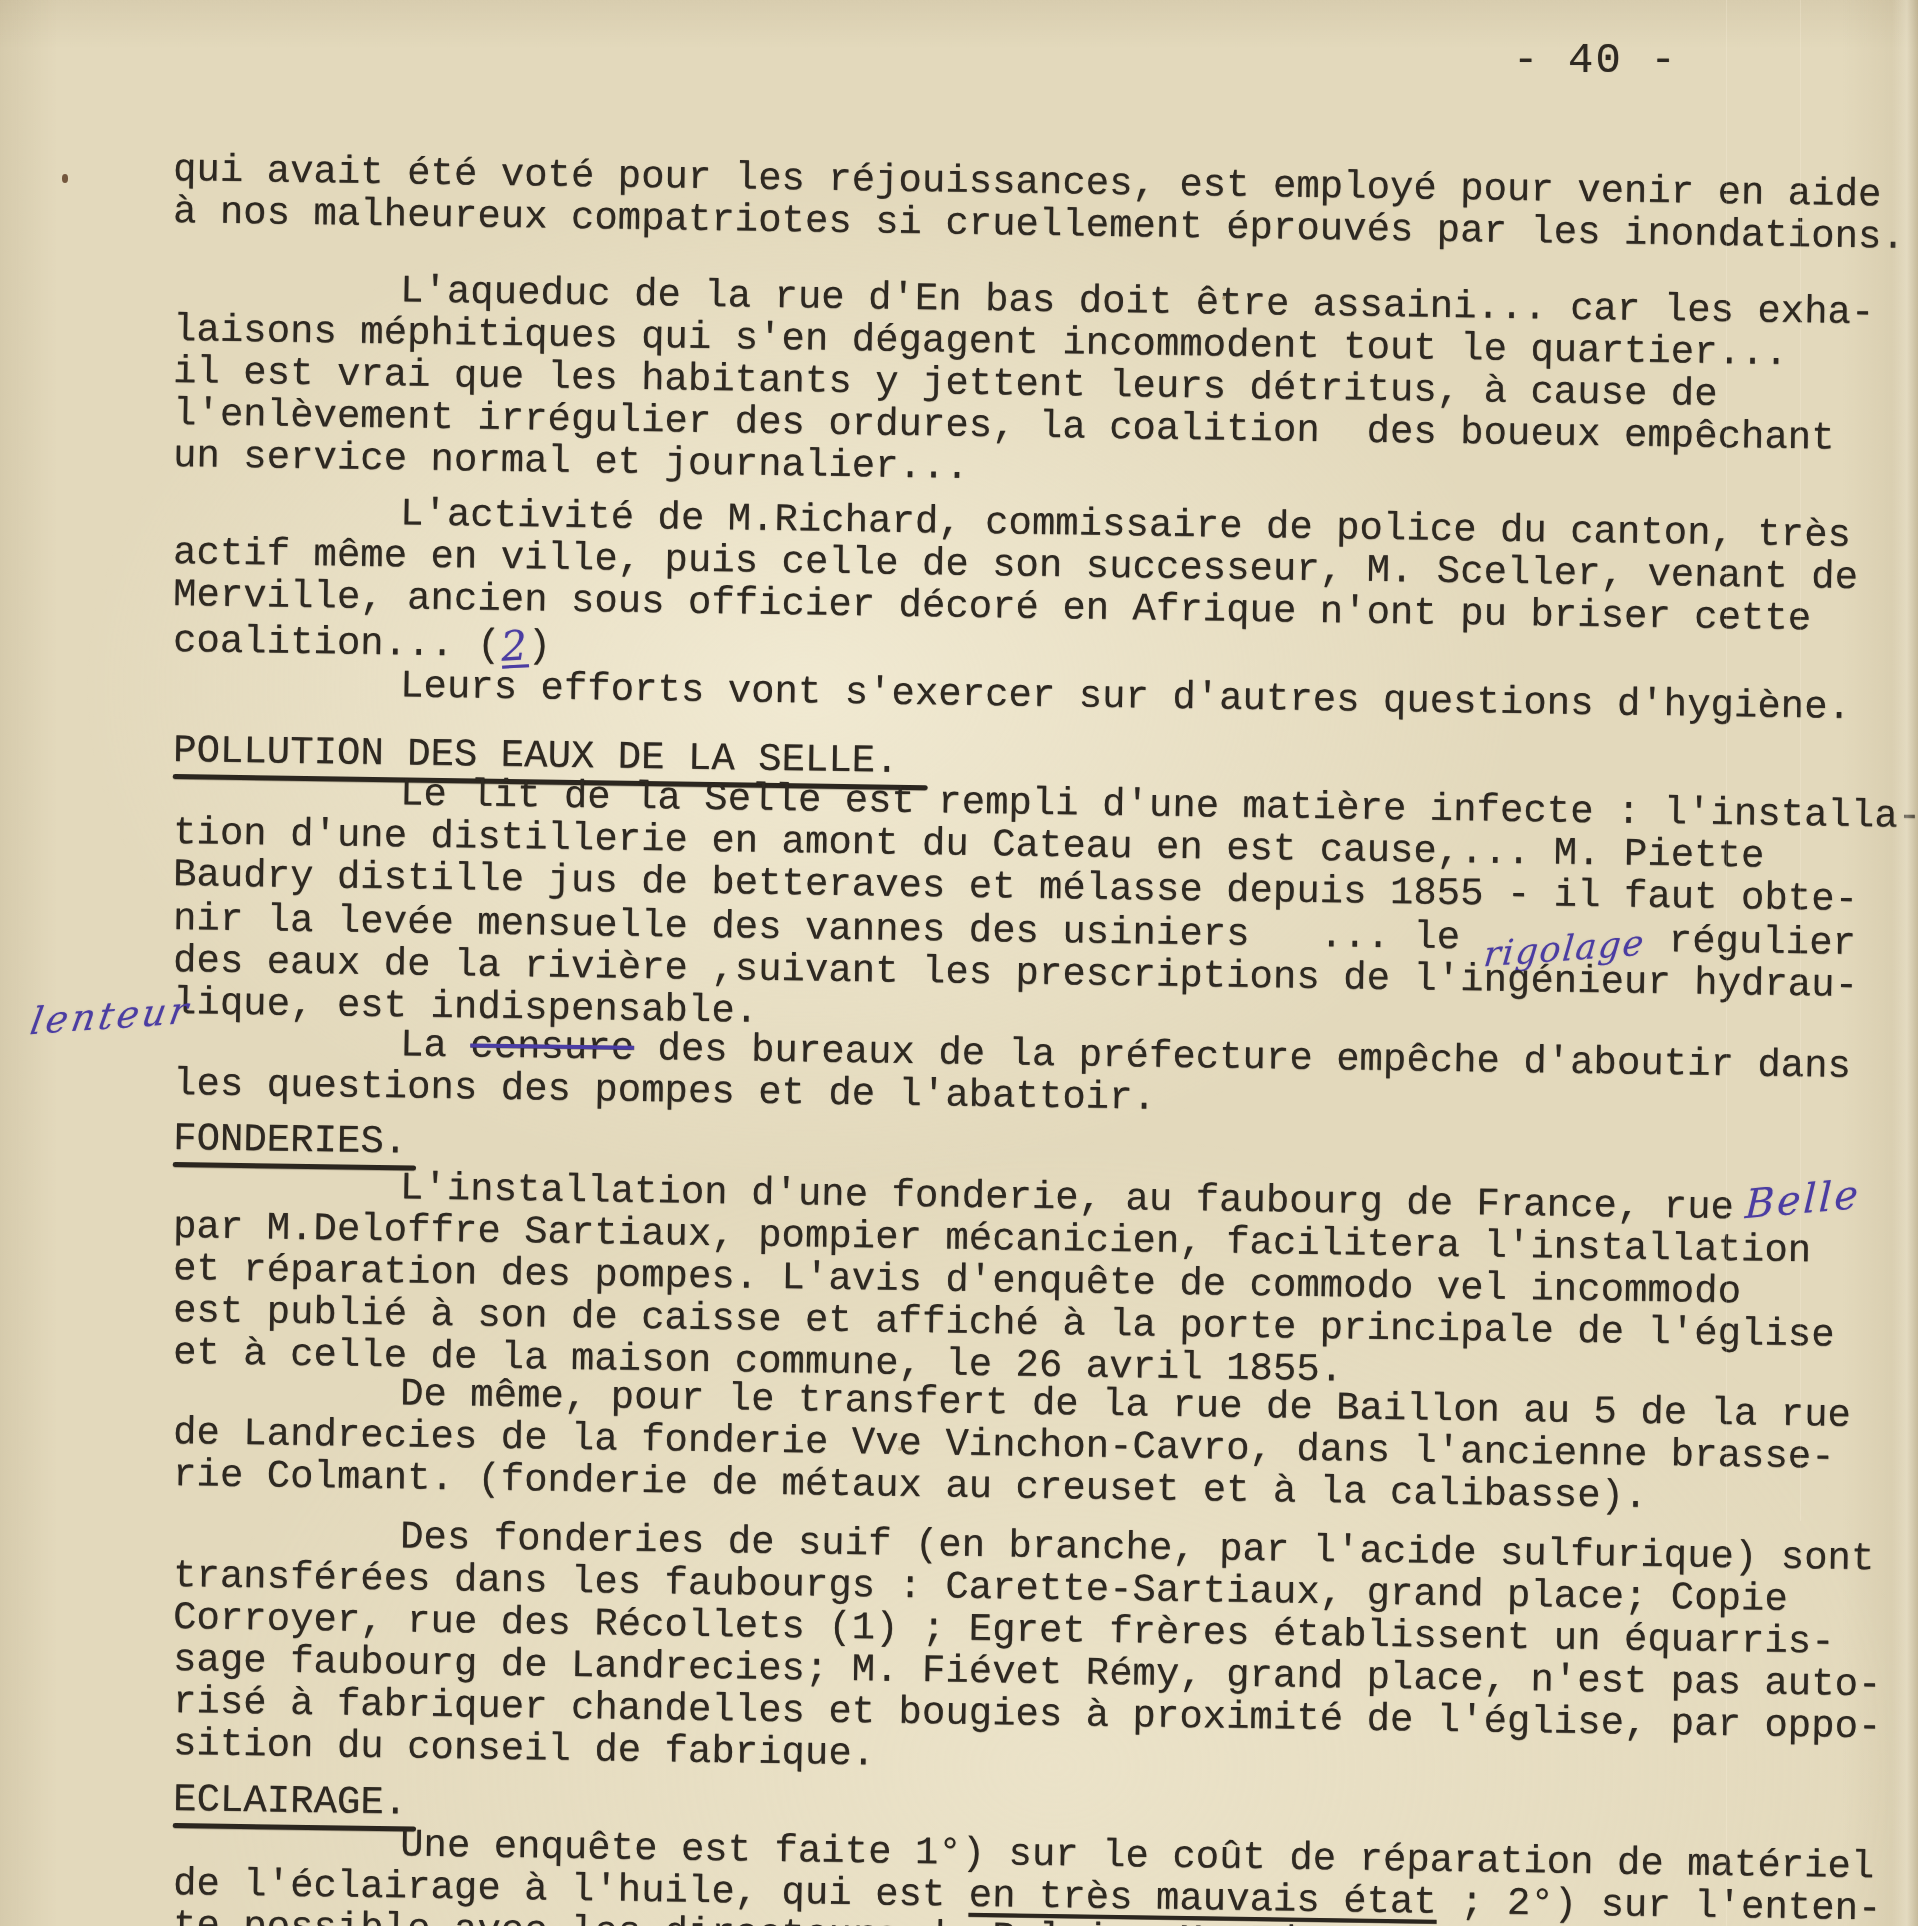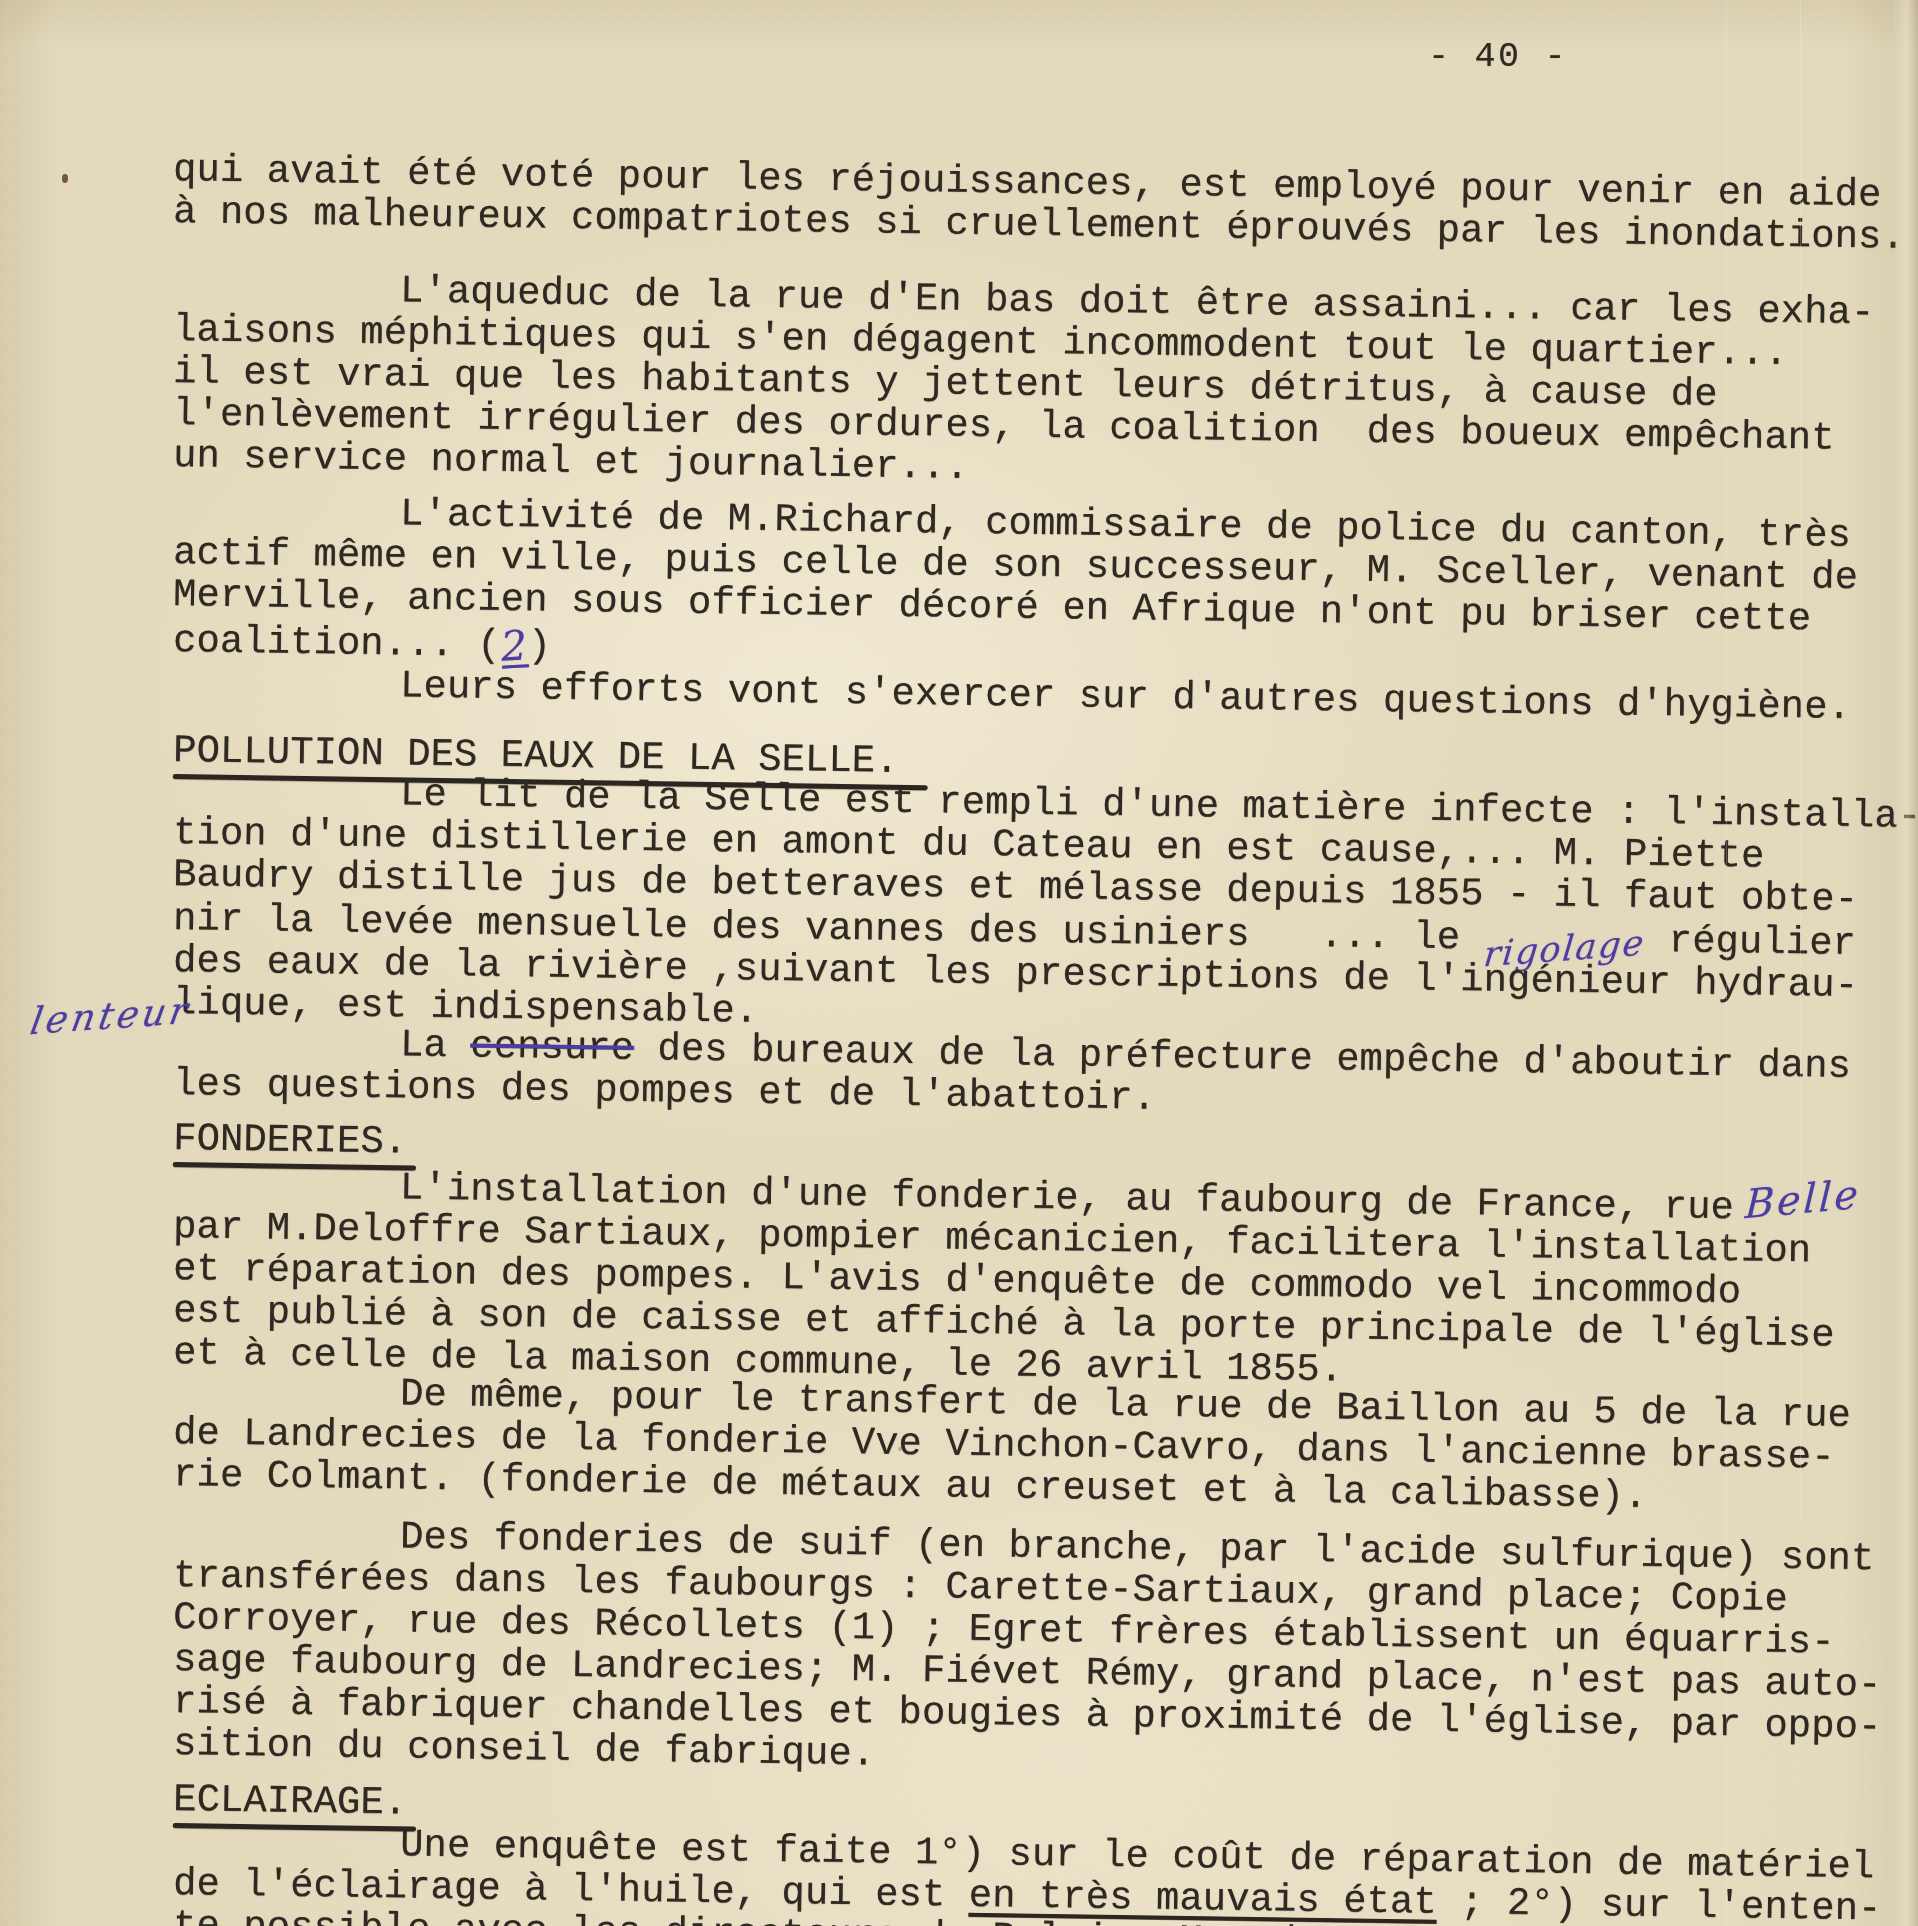--- a/index.html
+++ b/index.html
@@ -22,21 +22,21 @@
     color:#2e2922;
     text-shadow:0.2px 0.4px 0.8px rgba(38,30,18,.55);
     transform:rotate(0.85deg);transform-origin:0 60%;
   }
   .ind{padding-left:227px;}
   .head{display:inline-block;font-size:39px;line-height:42px;color:#2e2922;
         text-shadow:0.2px 0.4px 0.8px rgba(38,30,18,.55);}
   .head::after{content:"";display:block;height:5.4px;background:#2b261f;
         margin-top:1.5px;border-radius:2.7px;transform:scaleX(1.04);transform-origin:0 0;
         box-shadow:0 0.8px 0.8px rgba(40,32,20,.35);}
-  .pgnum{position:absolute;left:1428px;top:37px;font-size:35px;color:#2e2922;
+  .pgnum{position:absolute;left:1513px;top:37px;font-size:42px;color:#2e2922;
         letter-spacing:2.3px;text-shadow:0.2px 0.4px 0.8px rgba(38,30,18,.5);}
   
   .u-typed{text-decoration:underline;text-decoration-thickness:3.5px;text-underline-offset:7px;
         text-decoration-color:#2b261f;}
   .strike-blue{text-decoration:line-through;text-decoration-thickness:3.5px;
         text-decoration-color:#4a3da5;}
   
   .hand{
     font-family:"DejaVu Serif","Liberation Serif",serif;font-style:italic;
     color:#4b3da2;text-shadow:0 0 1.2px rgba(72,58,152,.40);

